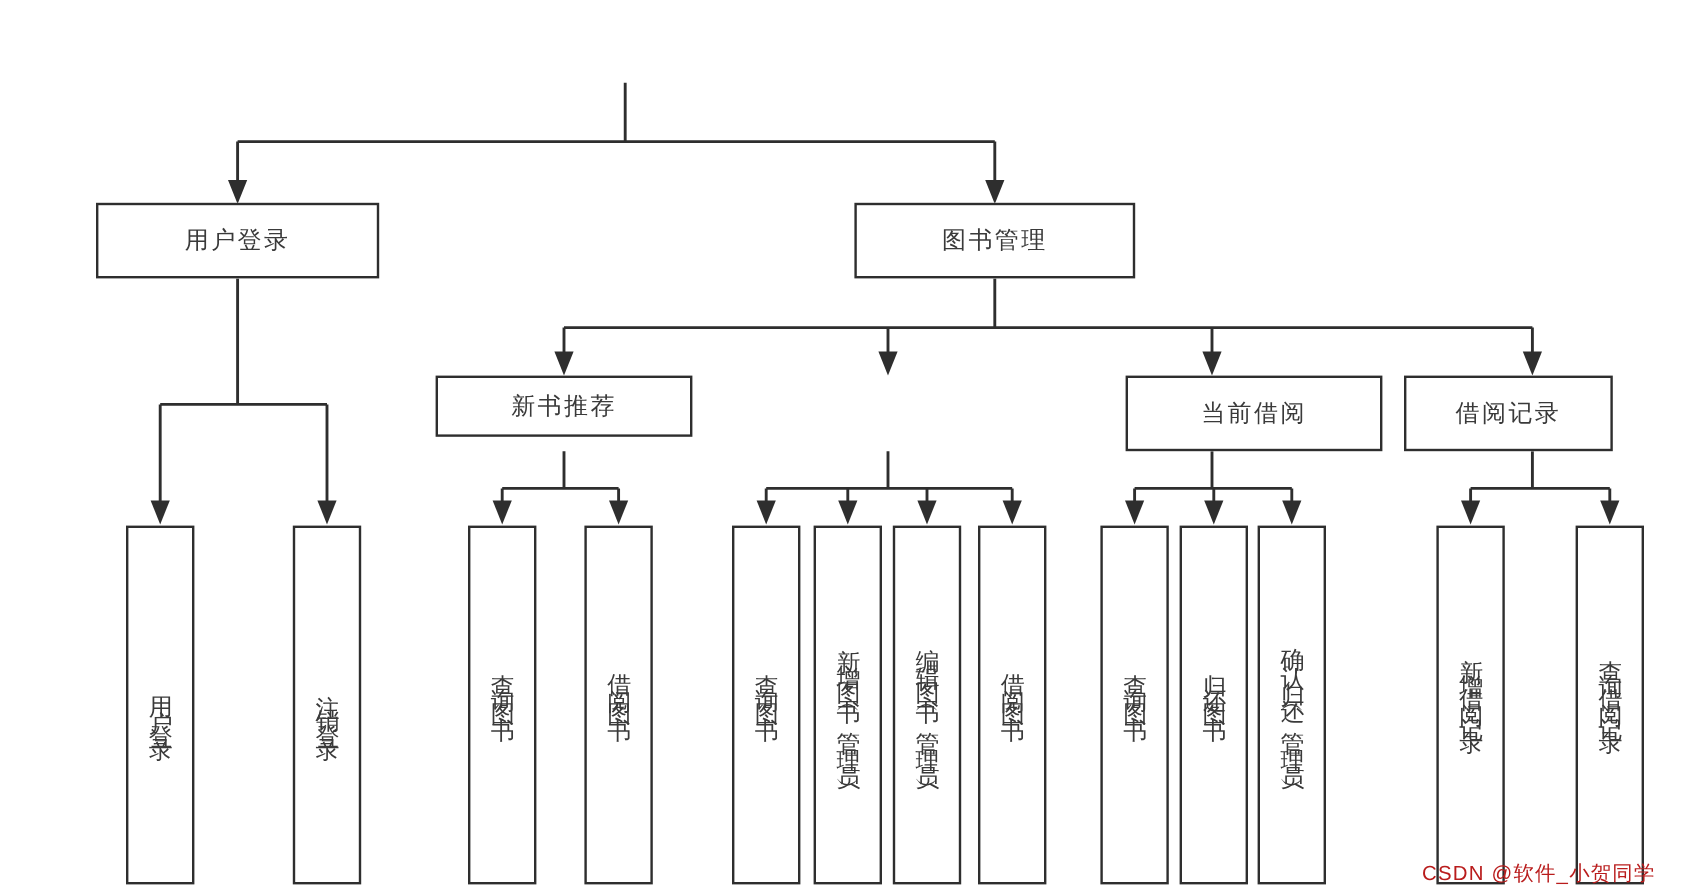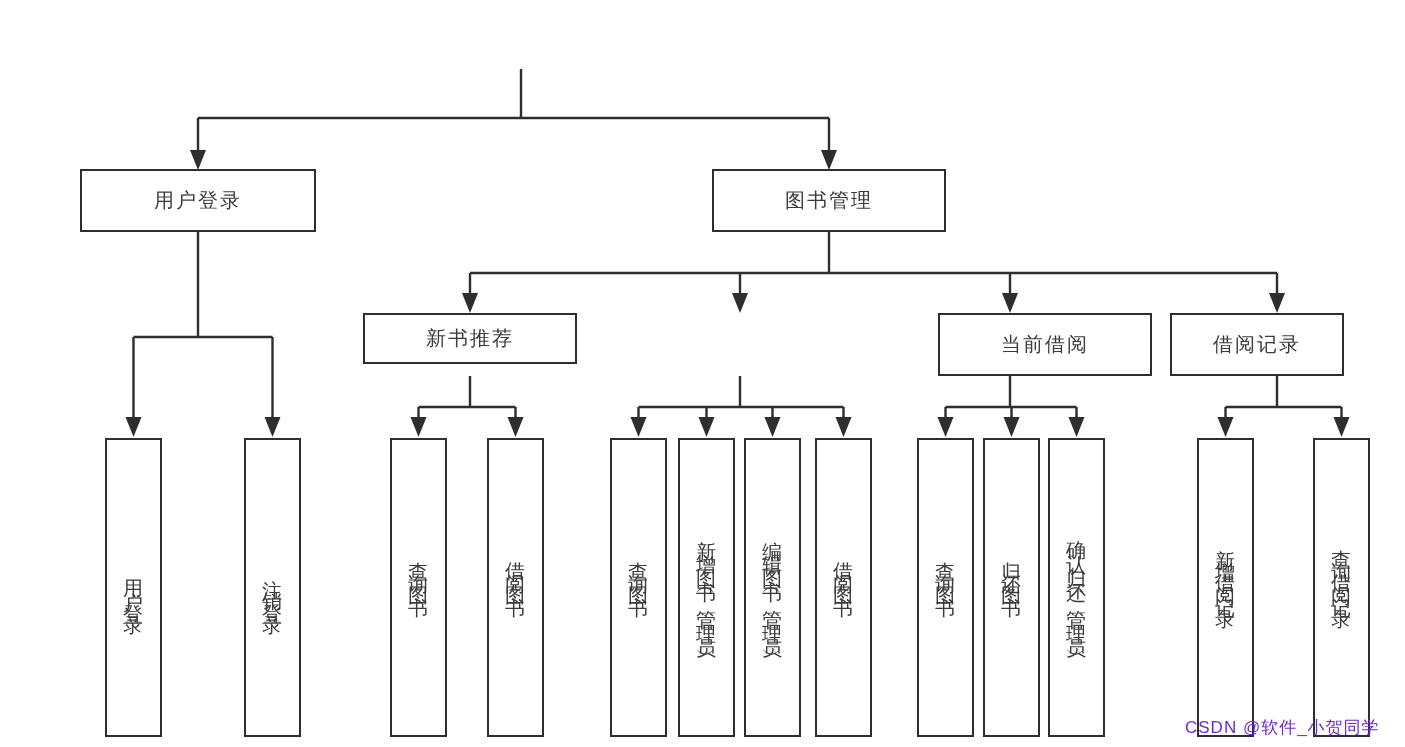--- a/index.html
+++ b/index.html
@@ -37,21 +37,21 @@
     line-height:1;
     white-space:nowrap;
   }
   .vlabel.short{transform:translateY(-18px);}
   .vlabel.centered{transform:none;}
   .vlabel.long{letter-spacing:14px;}
   #watermark{
     position:absolute;
     left:1185px;top:716px;
     font-size:17px;
-    color:#6d28d9;
+    color:#b91c1c;
     letter-spacing:1px;
     z-index:3;
     white-space:nowrap;
   }
 </style>
 </head>
 <body>
 
 <div id="canvas">
 

